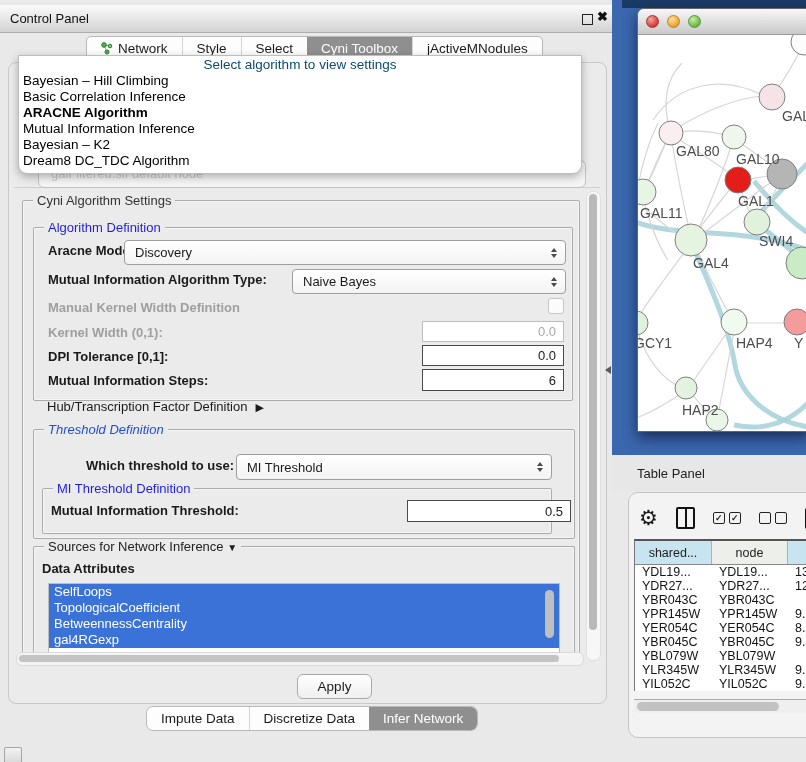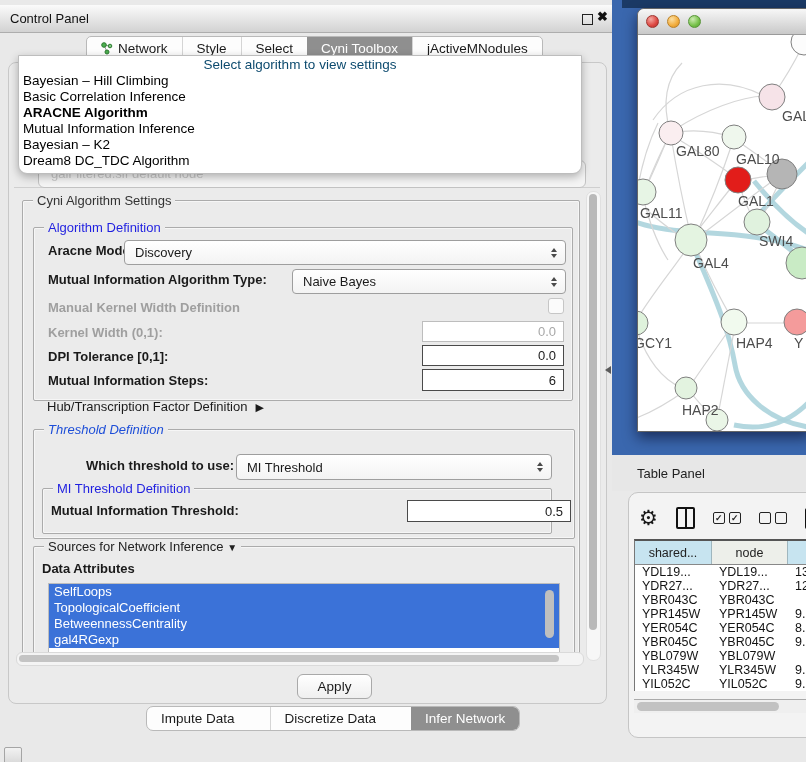--- a/index.html
+++ b/index.html
@@ -64,21 +64,21 @@
   .list-vthumb{position:absolute;width:9px;border-radius:4.5px;background:#BFBFBF;}
   .vscroll{left:586px;top:191px;width:13px;height:468px;background:#F7F7F7;
     border:1px solid #E0E0E0;border-radius:7px;}
   .vthumb{position:absolute;left:1.5px;width:8px;border-radius:4px;background:#B9B9B9;}
   .hscroll{left:16px;top:652px;width:566px;height:12px;background:#F4F4F4;
     border:1px solid #DADADA;border-radius:6px;z-index:2;}
   .hthumb{position:absolute;left:2px;top:1.5px;width:540px;height:7px;border-radius:4px;background:#C4C4C4;}
   .apply-btn{left:267px;top:674px;width:73px;height:23px;background:linear-gradient(#FFF,#EFEFEF);
     border:1px solid #A9A9A9;border-radius:6px;text-align:center;line-height:23px;font-size:13.5px;margin-left:30px;}
   .bottom-tabbar{left:146px;top:706px;height:23px;display:flex;background:#FDFDFD;
-    border:1px solid #B9B9B9;border-radius:7px;overflow:hidden;gap:21px;}
+    border:1px solid #B9B9B9;border-radius:7px;overflow:hidden;}
   .grip{left:4px;top:747px;width:16px;height:16px;border:1px solid #A5A5A5;
     background:linear-gradient(#F2F2F2,#D8D8D8);border-radius:2px;}
   
   .net-bg{left:612px;top:0;width:194px;height:455px;background:#3A67AE;}
   .net-topstrip{left:622px;top:0;width:184px;height:8px;background:#1B3A66;}
   .divider-arrow{left:605px;top:366px;width:0;height:0;border-top:4px solid transparent;
     border-bottom:4px solid transparent;border-right:6px solid #5a5a5a;}
   .net-window{left:637px;top:8px;width:172px;height:422px;border:1px solid #666;
     border-radius:7px 0 0 0;box-shadow:0 6px 14px rgba(0,0,25,.55);background:#FFF;overflow:hidden;}
   .net-titlebar{position:absolute;left:0;top:0;width:100%;height:26px;

